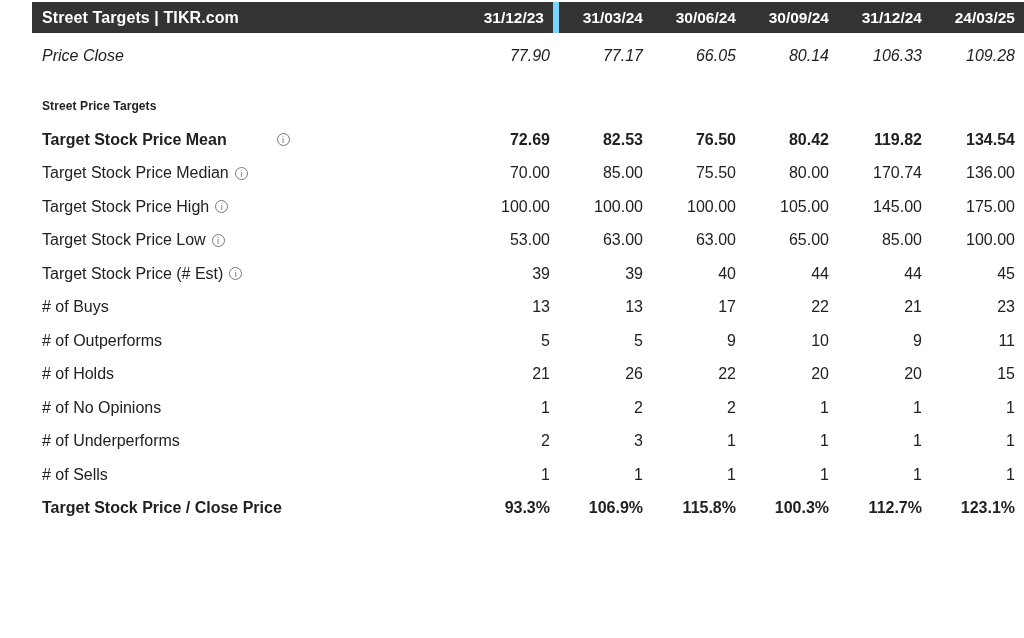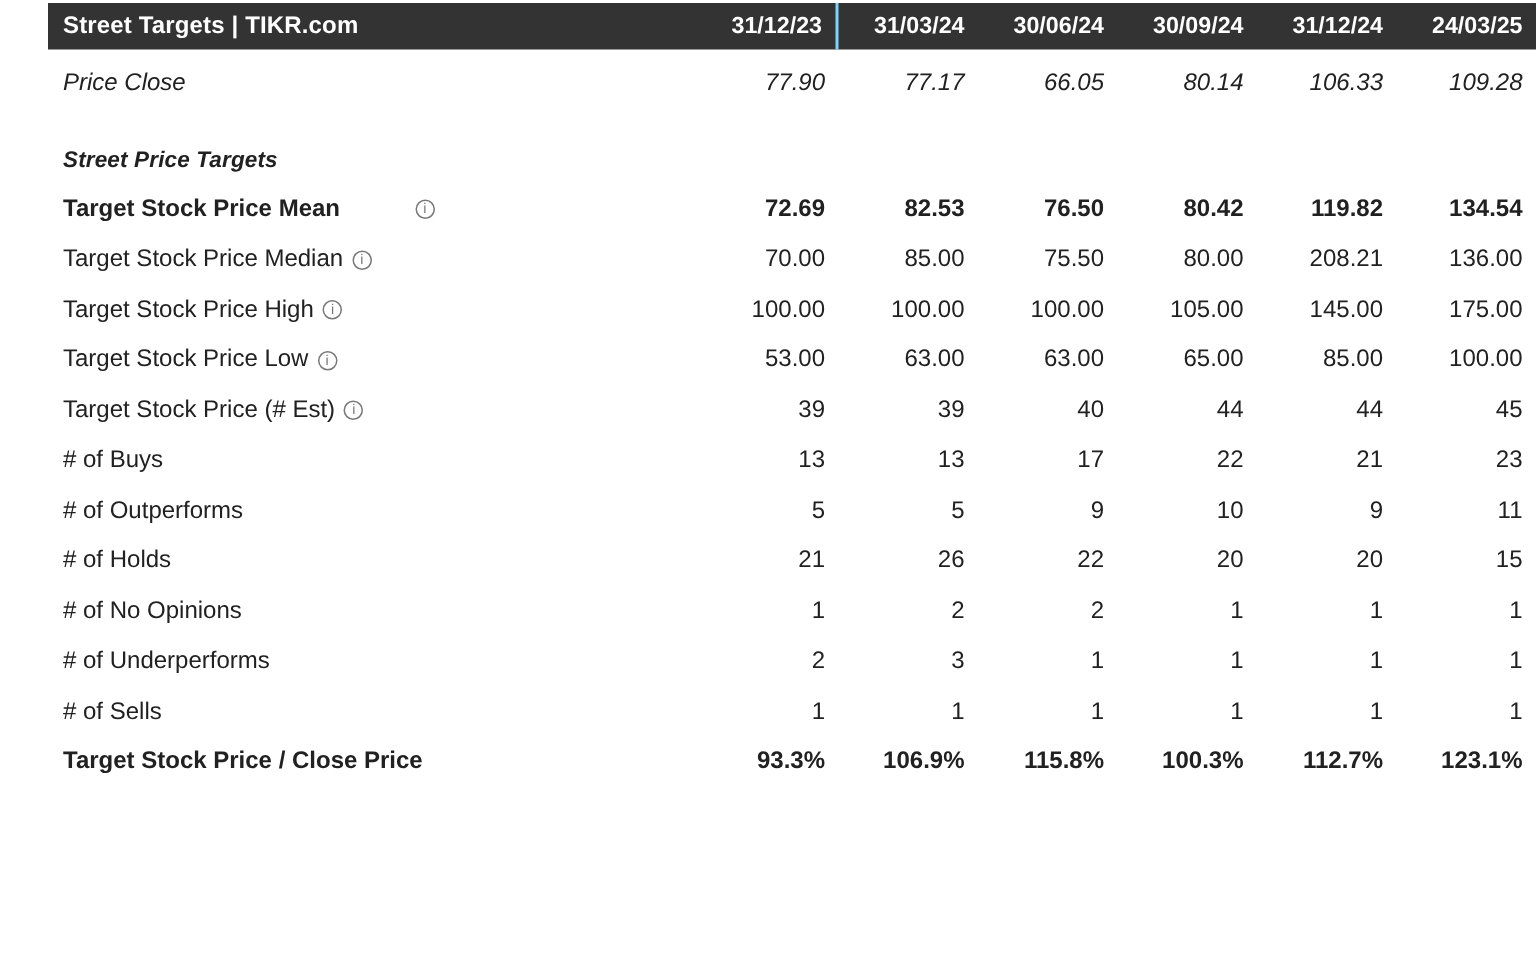--- a/index.html
+++ b/index.html
@@ -24,21 +24,21 @@
     height: 31px;
   }
   .header-row .hcell {
     display: flex;
     align-items: center;
     height: 100%;
     font-weight: 700;
   }
   .title-cell { padding-left: 10px; font-size: 16px; letter-spacing: 0.1px; }
   .date-cell { justify-content: flex-end; padding-right: 9px; font-size: 15.5px; }
-  .date-cell.first { border-right: 2px solid #7dd3fc; }
+  .date-cell.first { border-right: 6px solid #7dd3fc; }
 
   
   .row {
     height: 33.5px;
     align-items: center;
   }
   .row.first-data { margin-top: 6px; font-style: italic; }
   .row.section-row { margin-top: 17px; }
   .cell.label {
     padding-left: 10px;
@@ -46,22 +46,21 @@
     align-items: center;
     white-space: nowrap;
   }
   .cell.num {
     text-align: right;
     padding-right: 9px;
     font-variant-numeric: tabular-nums;
   }
   .section-label {
     font-weight: 700;
-    font-style: italic;
-    font-size: 15px;
+    font-size: 12px;
     letter-spacing: 0.1px;
   }
   .bold-row .cell { font-weight: 700; gap: 44px; }
 
   .info-icon {
     width: 13px;
     height: 13px;
     min-width: 13px;
     border: 1px solid #787878;
     border-radius: 50%;
@@ -123,21 +122,21 @@
 
   <div class="grid-row row">
     <div class="cell label">
         <span>Target Stock Price Median</span>
         <span class="info-icon">i</span>
       </div>
     <div class="cell num">70.00</div>
     <div class="cell num">85.00</div>
     <div class="cell num">75.50</div>
     <div class="cell num">80.00</div>
-    <div class="cell num">208.21</div>
+    <div class="cell num">170.74</div>
     <div class="cell num">136.00</div>
   </div>
 
   <div class="grid-row row">
     <div class="cell label">
         <span>Target Stock Price High</span>
         <span class="info-icon">i</span>
       </div>
     <div class="cell num">100.00</div>
     <div class="cell num">100.00</div>

